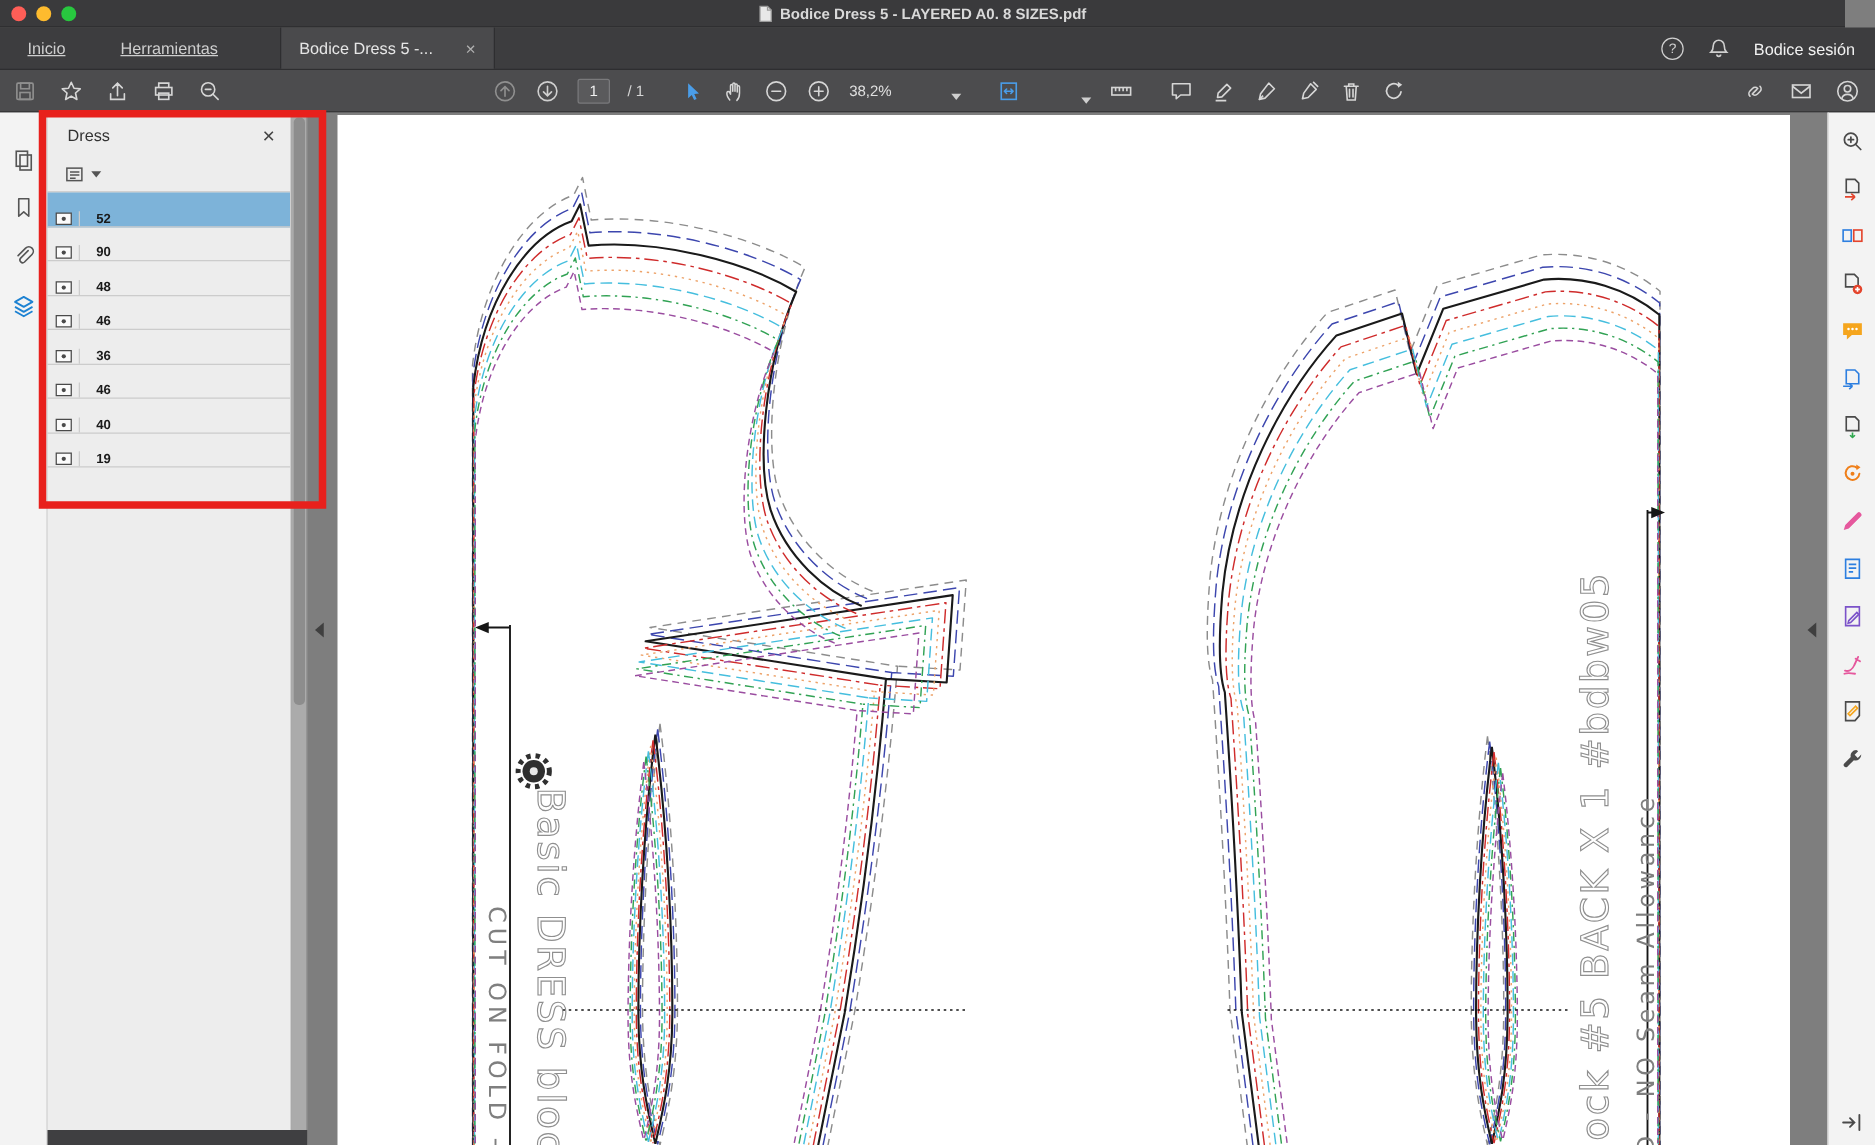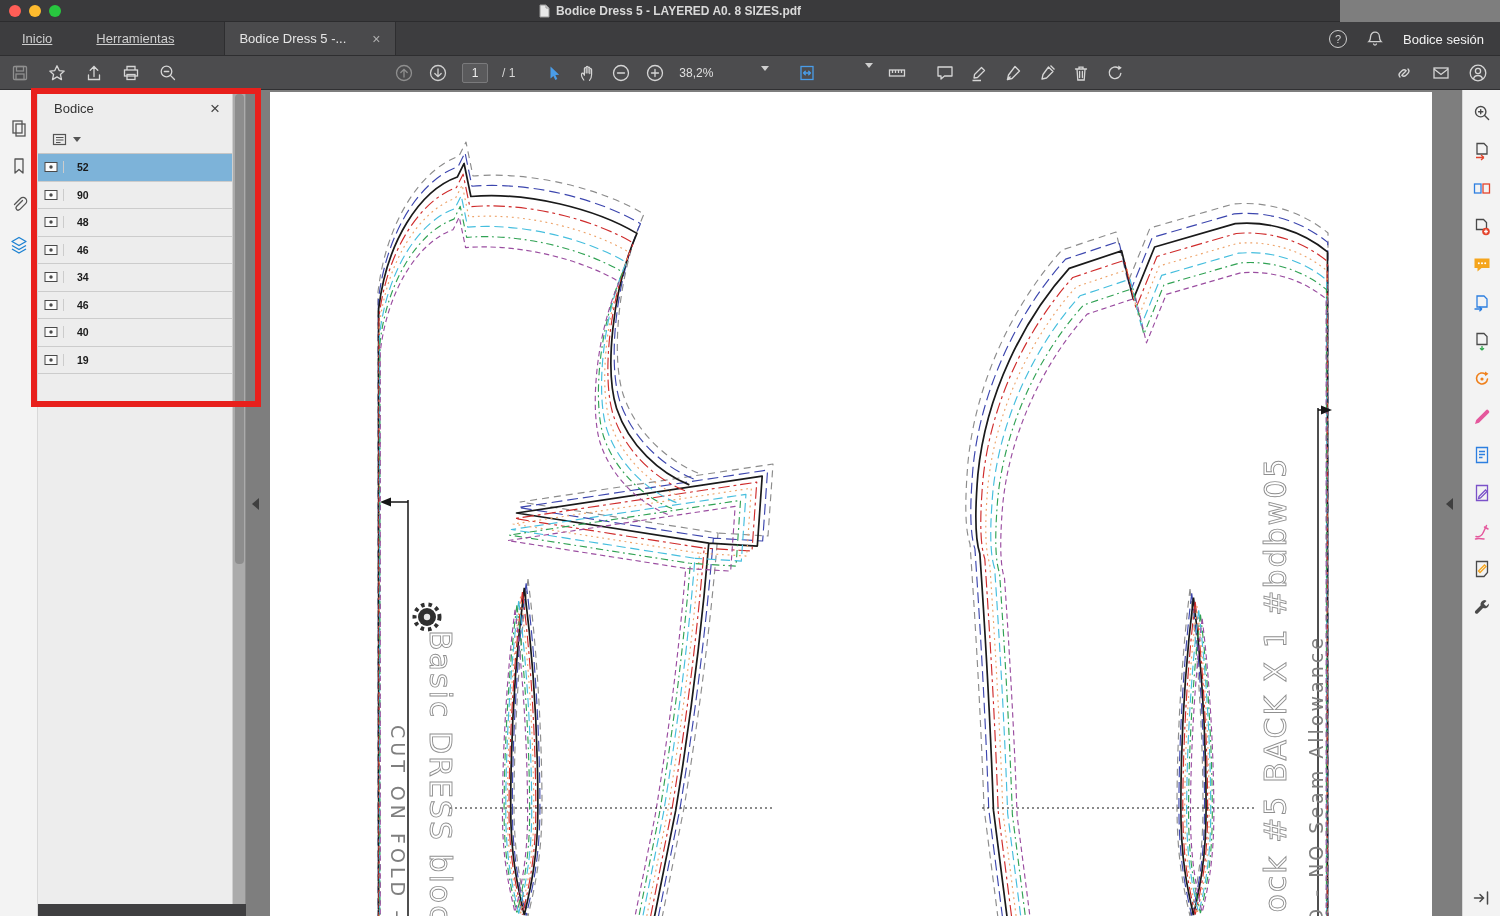--- a/index.html
+++ b/index.html
@@ -1,58 +1,58 @@
 <!DOCTYPE html>
 <html><head>
 <meta charset="utf-8">
 <style>
   * { margin:0; padding:0; box-sizing:border-box; }
   html,body { width:1500px; height:916px; overflow:hidden; }
   body { position:relative; background:#7e7e7e; font-family:"Liberation Sans",sans-serif; -webkit-font-smoothing:antialiased; }
 
   
-  #titlebar { position:absolute; left:0; top:0; width:1340px; height:22px; background:#3a3a3c; border-bottom:1px solid #2c2c2e; display:flex; align-items:center; justify-content:center; }
+  #titlebar { position:absolute; left:0; top:0; width:1476px; height:22px; background:#3a3a3c; border-bottom:1px solid #2c2c2e; display:flex; align-items:center; justify-content:center; }
   .lights { position:absolute; left:9px; top:5px; display:flex; gap:8px; }
   .light { width:12px; height:12px; border-radius:50%; }
   .light.red{background:#ff5e57}.light.yellow{background:#febb2e}.light.green{background:#28c73f}
   #titlebar .ttl { display:flex; align-items:center; gap:6px; color:#d9d9d9; font-size:12px; font-weight:bold; }
 
   
   #tabbar { position:absolute; left:0; top:22px; width:1500px; height:34px; background:#3d3d3f; border-bottom:1px solid #2e2e30; display:flex; align-items:stretch; }
   .tab-plain { display:flex; align-items:center; padding:0 22px; color:#cfcfcf; font-size:13px; cursor:default;text-decoration:underline; }
   .tab-doc { display:flex; align-items:center; gap:26px; margin-left:28px; padding:0 14px; background:#4a4a4c; color:#e6e6e6; font-size:13px; border-left:1px solid #2e2e30; border-right:1px solid #2e2e30; }
   .tab-doc .x { color:#b0b0b0; font-size:14px; }
   #tabbar-right { position:absolute; right:16px; top:0; height:34px; display:flex; align-items:center; gap:18px; }
   .help-circle { width:18px; height:18px; border:1.4px solid #cfcfcf; border-radius:50%; color:#cfcfcf; font-size:11px; display:flex; align-items:center; justify-content:center; }
   .signin { color:#f2f2f2; font-size:13px; }
 
   
   #toolbar { position:absolute; left:0; top:56px; width:1500px; height:34px; background:#4c4c4e; border-bottom:1px solid #303032; }
   .tb-left { position:absolute; left:10px; top:0; height:34px; display:flex; align-items:center; gap:17px; }
   .tb-center { position:absolute; left:394px; top:0; height:34px; display:flex; align-items:center; gap:14px; }
   .tb-right { position:absolute; right:12px; top:0; height:34px; display:flex; align-items:center; gap:17px; }
   .ic { width:20px; height:20px; display:block; }
-  .tb-btn { display:flex; align-items:flex-start;gap:44px; }
+  .tb-btn { display:flex; align-items:flex-end;gap:44px; }
   .page-box { width:26px; height:20px; background:#5a5a5c; border:1px solid #7a7a7c; border-radius:2px; color:#f0f0f0; font-size:12px; display:flex; align-items:center; justify-content:center; }
   .page-total { color:#d6d6d6; font-size:12px; }
   .zoom-txt { color:#e0e0e0; font-size:12px; }
   .caret { width:0; height:0; border-left:4px solid transparent; border-right:4px solid transparent; border-top:5px solid #cfcfcf; margin-left:4px; }
   .gap-l { margin-left:14px; }
 
   
   #leftrail { position:absolute; left:0; top:90px; width:38px; height:826px; background:#f3f3f3; border-right:1px solid #d8d8d8; }
   .lr-ic { position:absolute; left:9px; }
 
   
   #layers-panel { position:absolute; left:38px; top:90px; width:195px; height:826px; background:#ededed; border-right:1px solid #cfcfcf; }
   .lp-header { height:36px; display:flex; align-items:center; justify-content:space-between; padding:0 12px 0 16px; color:#333; font-size:13px; }
   .lp-close { color:#444; font-size:17px; line-height:1; }
   .lp-options { height:28px; display:flex; align-items:center; gap:5px; padding-left:14px; border-bottom:1px solid #c6c6c6; }
   .lp-caret { width:0;height:0;border-left:4px solid transparent;border-right:4px solid transparent;border-top:5px solid #555; }
-  .lp-row { height:27.5px; display:flex; align-items:center; border-bottom:1px solid #cccccc; }
+  .lp-row { height:27.5px; display:flex; align-items:flex-end; border-bottom:1px solid #cccccc; }
   .lp-eye { width:26px; display:flex; align-items:center; justify-content:center; border-right:1px solid #cccccc; }
   .lp-name { display:flex; align-items:center; padding-left:13px; font-size:10.5px; font-weight:bold; color:#1a1a1a; }
   .lp-row.sel { background:#7db3d9; }
   #panel-scrollbar { position:absolute; left:233px; top:90px; width:13px; height:826px; background:#ababab; border-right:1px solid #8f8f8f; }
   #panel-scrollbar .thumb { position:absolute; left:2px; top:4px; width:9px; height:470px; background:#8d8d8d; border-radius:4px; }
   #panel-bottom-strip { position:absolute; left:38px; top:904px; width:208px; height:12px; background:#3f3f41; }
 
   
   #docarea { position:absolute; left:246px; top:90px; width:1216px; height:826px; background:#7e7e7e; }
   #page { position:absolute; left:24px; top:2px; width:1162px; height:824px; background:#ffffff; }
@@ -266,21 +266,21 @@
   <span class="lr-ic" style="top:145px">
       <svg class="ic" viewBox="0 0 20 20" fill="none" stroke="#1d82d2" stroke-width="1.4" stroke-linejoin="round">
         <path d="M10 2.5 L17 6.5 L10 10.5 L3 6.5 Z"></path>
         <path d="M3 10.5 l7 4 7 -4 M3 14 l7 4 7 -4"></path>
       </svg>
     </span>
 </div>
 
 <div id="layers-panel">
   <div class="lp-header">
-    <span>Bodice</span>
+    <span>Dress</span>
     <span class="lp-close">×</span>
   </div>
   <div class="lp-options">
     <svg width="16" height="16" viewBox="0 0 16 16" fill="none" stroke="#555" stroke-width="1.2">
         <rect x="1.5" y="2.5" width="12" height="10"></rect>
         <path d="M4 5.5 H11.5 M4 8 H11.5 M4 10.5 H8.5"></path>
       </svg>
     <span class="lp-caret"></span>
   </div>
   <div class="lp-rows">
@@ -320,21 +320,21 @@
         </span>
         <span class="lp-name">46</span>
       </div>
     <div class="lp-row">
         <span class="lp-eye">
           <svg width="14" height="12" viewBox="0 0 14 12" fill="none" stroke="#4a4a4a" stroke-width="1">
             <rect x="1" y="1.5" width="12" height="9" fill="#fbfbfb"></rect>
             <circle cx="7" cy="6" r="1.7" fill="#4a4a4a" stroke="none"></circle>
           </svg>
         </span>
-        <span class="lp-name">34</span>
+        <span class="lp-name">36</span>
       </div>
     <div class="lp-row">
         <span class="lp-eye">
           <svg width="14" height="12" viewBox="0 0 14 12" fill="none" stroke="#4a4a4a" stroke-width="1">
             <rect x="1" y="1.5" width="12" height="9" fill="#fbfbfb"></rect>
             <circle cx="7" cy="6" r="1.7" fill="#4a4a4a" stroke="none"></circle>
           </svg>
         </span>
         <span class="lp-name">46</span>
       </div>

